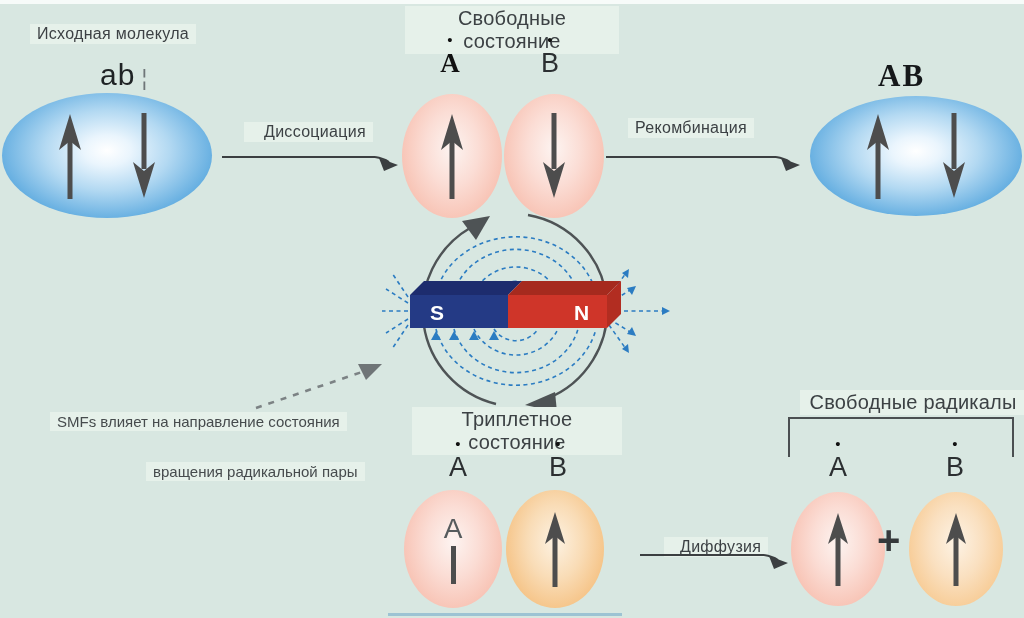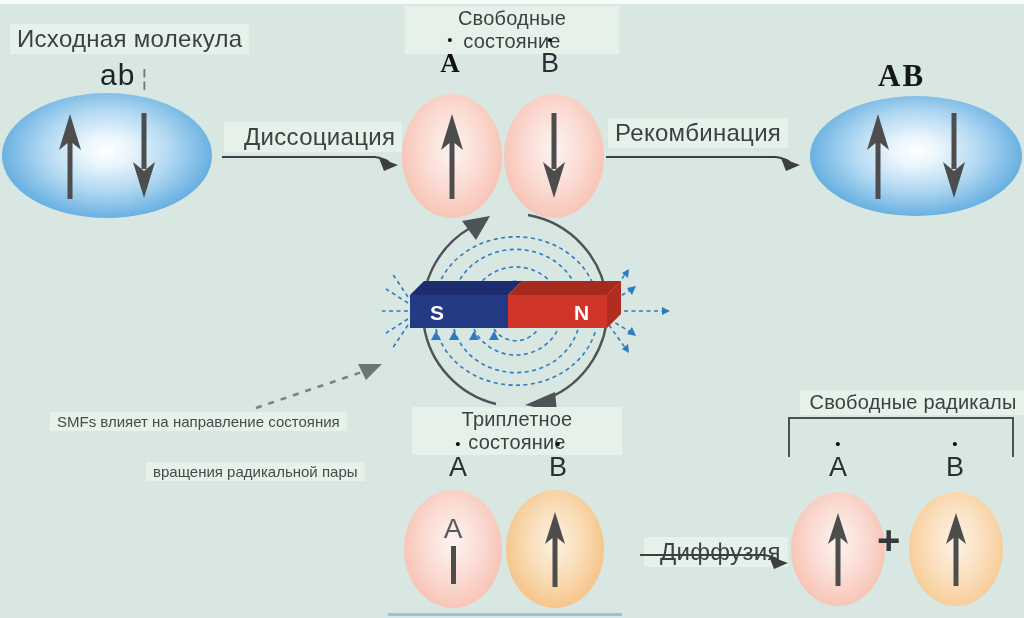--- a/index.html
+++ b/index.html
@@ -3,21 +3,21 @@
 <meta charset="utf-8">
 <style>
   html,body{margin:0;padding:0;}
   #stage{
     position:relative;width:1024px;height:618px;overflow:hidden;
     background:#d8e7e1;font-family:"Liberation Sans",sans-serif;color:#3c4144;
   }
   .abs{position:absolute;}
   .patch{background:#e6f1ea;padding:1px 7px;}
   .title-sm{font-size:20px;letter-spacing:.2px;}
-  .flow-label{font-size:24px;letter-spacing:.3px;}
+  .flow-label{font-size:16px;letter-spacing:.3px;margin-left:20px;}
   
   .ellipse{border-radius:50%;display:flex;align-items:center;justify-content:center;}
   .blue{background:radial-gradient(ellipse at 50% 46%,#ffffff 0%,#eaf5fd 16%,#b3d9f2 42%,#66afe1 72%,#3e9ad8 92%,#3490d2 100%);}
   .pink{background:radial-gradient(ellipse at 50% 44%,#fdf4f1 0%,#fbddd5 38%,#f8c6b8 70%,#f4b1a1 100%);}
   .orange{background:radial-gradient(ellipse at 50% 44%,#fdf2e2 0%,#f9dcb6 40%,#f5c182 78%,#f2b269 100%);}
   .orange2{background:radial-gradient(ellipse at 50% 44%,#fdf3e5 0%,#fae0c0 40%,#f7ca92 78%,#f5bf82 100%);}
   
   .rlabel{width:44px;text-align:center;line-height:1;}
   .rdot{font-size:15px;line-height:8px;color:#111;}
   .rletter{font-size:27px;margin-top:6px;color:#2b2f31;}

